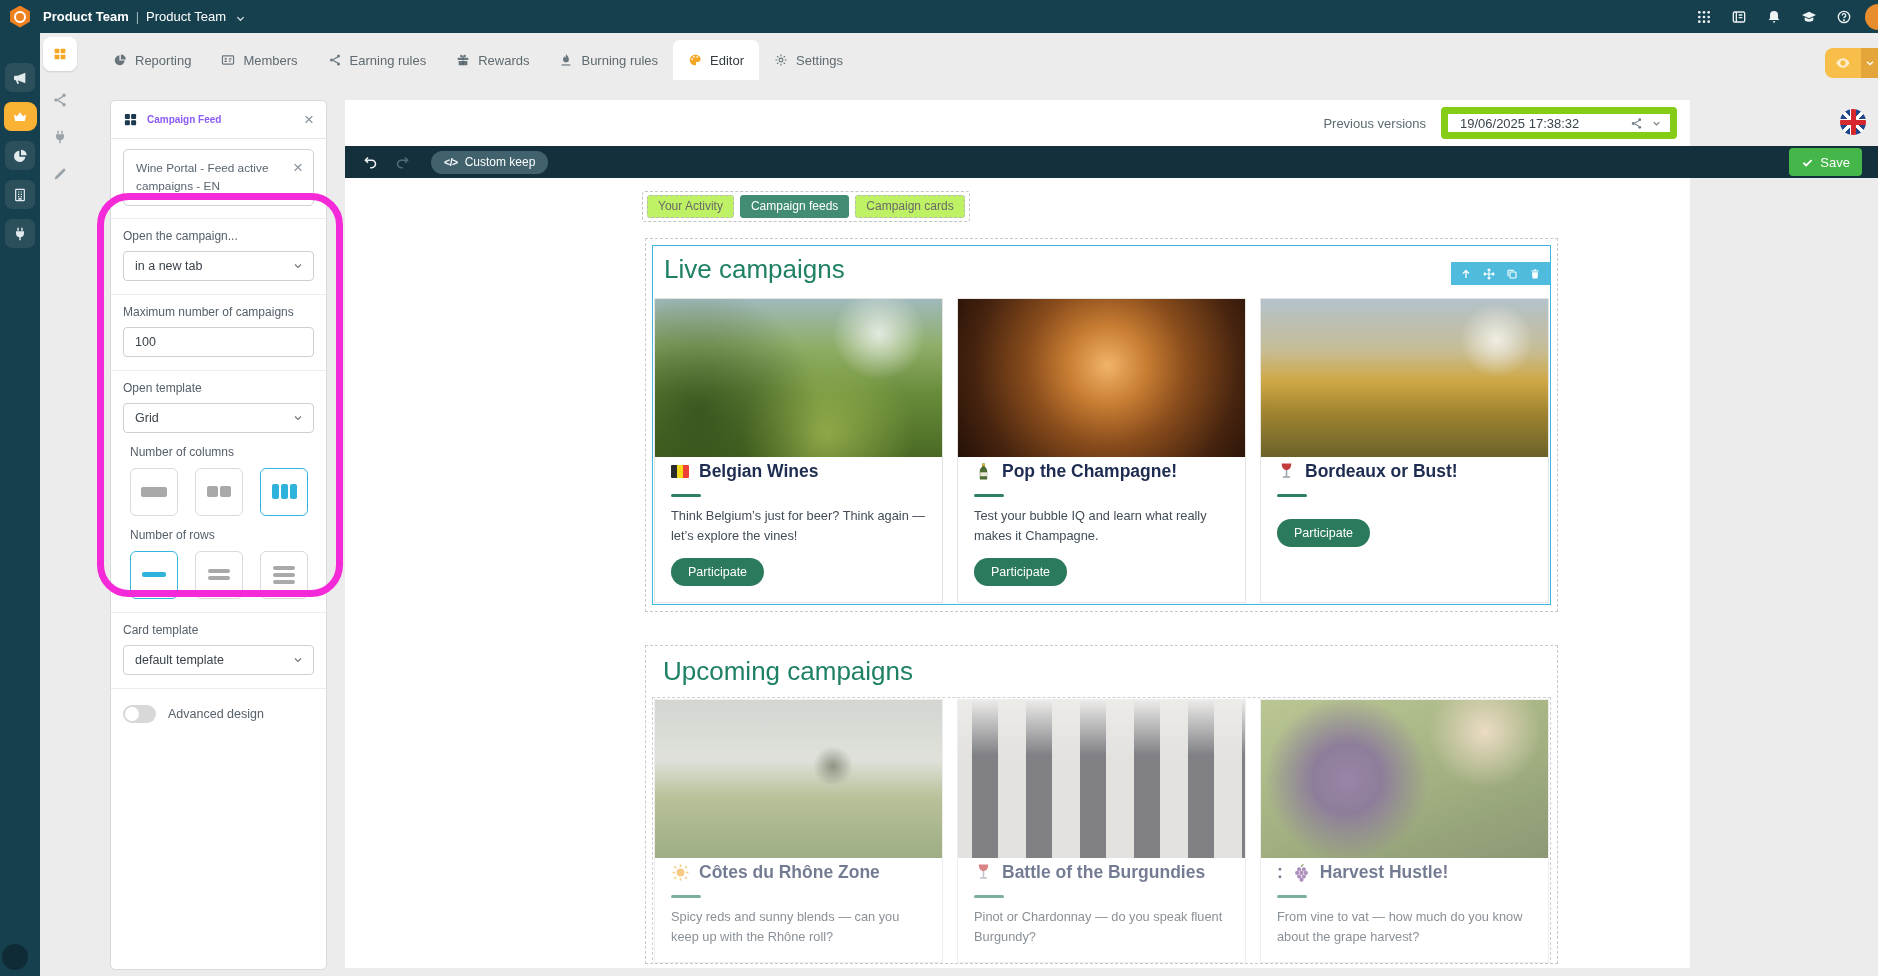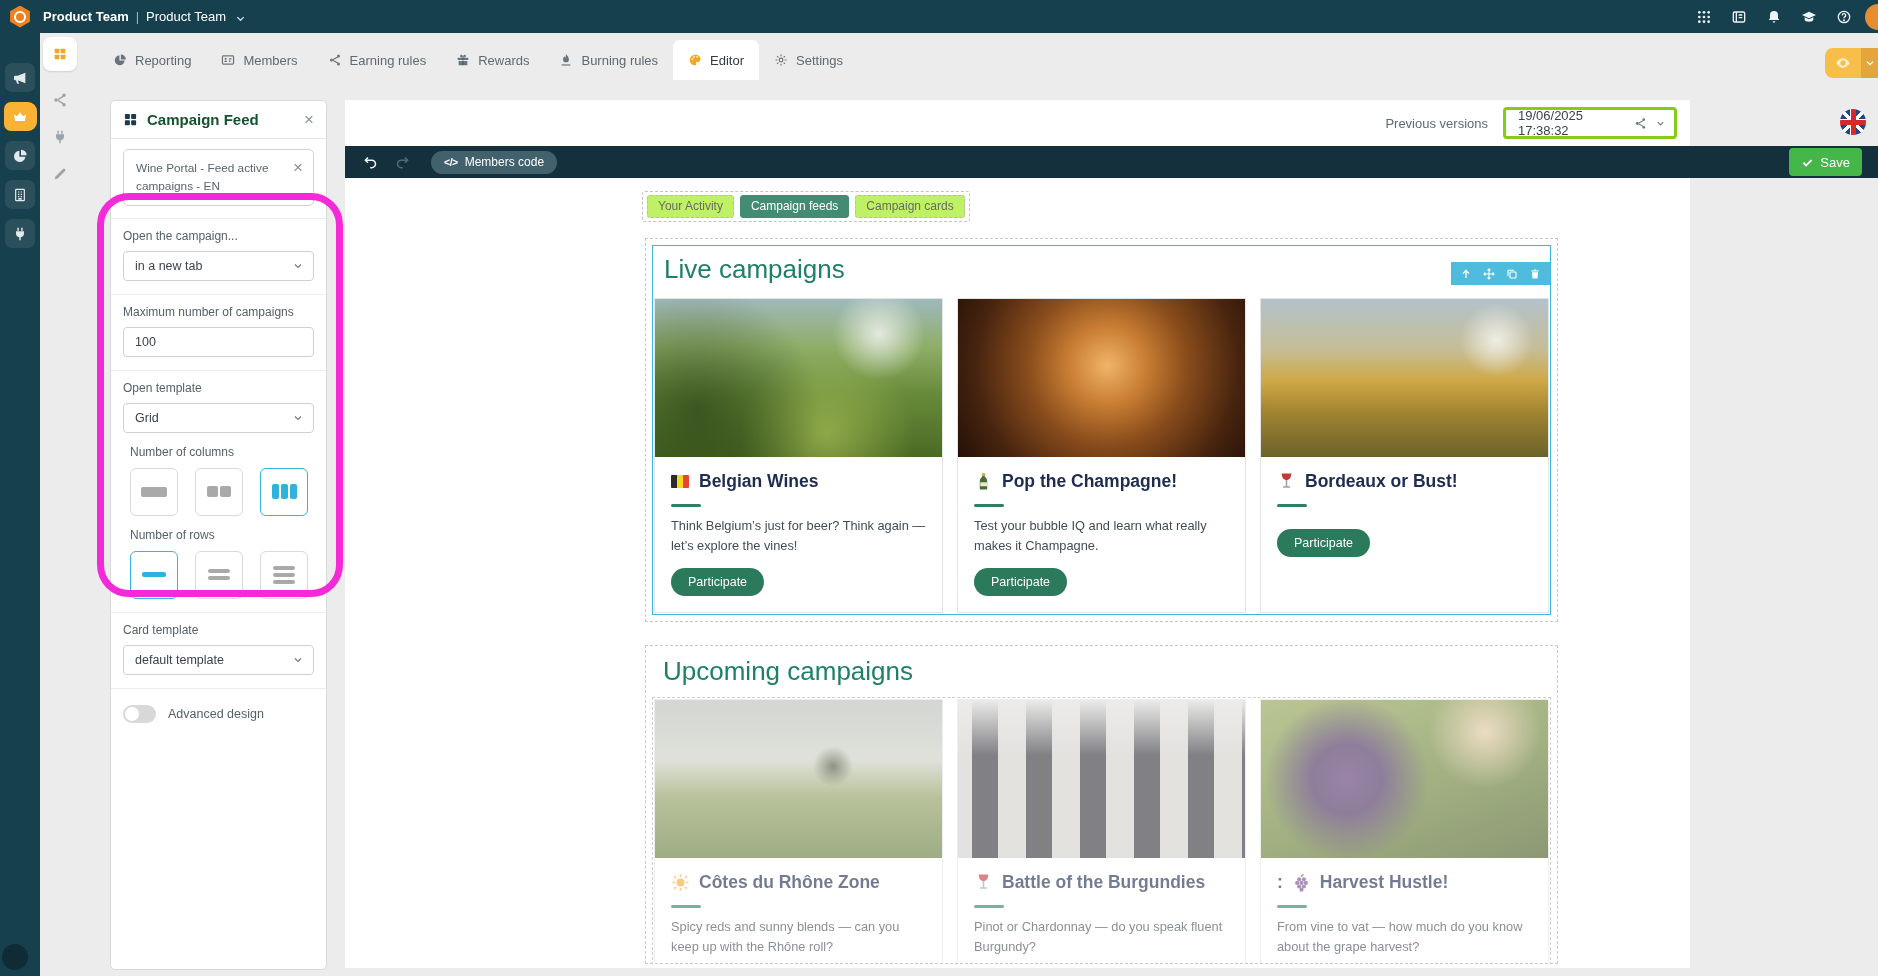--- a/index.html
+++ b/index.html
@@ -46,21 +46,21 @@
   #preview-btn { position:absolute; top:48px; right:0; width:53px; height:30px; display:flex; z-index:25; cursor:pointer; }
   #preview-btn .eye-part { width:36px; background:#f7bf49; border-radius:8px 0 0 8px; display:flex; align-items:center; justify-content:center; }
   #preview-btn .eye-part .icon { width:16px; height:16px; color:rgba(255,255,255,.75); }
   #preview-btn .chev-part { width:17px; background:#e4a63a; display:flex; align-items:center; justify-content:center; }
   #preview-btn .chev-part .icon { width:10px; height:10px; color:#fff; }
 
   
   #left-panel { position:absolute; left:110px; top:100px; width:217px; height:870px; background:#fff; border:1px solid #d9d9d9; border-radius:5px; z-index:5; }
   .panel-header { height:38px; border-bottom:1px solid #e6e6e6; display:flex; align-items:center; padding:0 12px; gap:9px; }
   .panel-header .icon { width:15px; height:15px; color:#1c3a4d; flex:none; }
-  .panel-title { font-size:15px; font-weight:bold; color:#14532d; flex:1; }
+  .panel-title { font-size:10px; font-weight:bold; color:#8b5cf6; flex:1; }
   .x-btn { color:#8a9399; font-size:17px; line-height:1; cursor:pointer; font-weight:normal; }
   .widget-box { margin:10px 12px 12px; border:1px solid #d2d2d2; border-radius:5px; padding:9px 10px 9px 12px; display:flex; gap:6px; }
   .widget-name { font-size:11.8px; color:#5a6570; line-height:1.55; flex:1; }
   .fgroup { padding:10px 12px 13px; border-top:1px solid #ececec; }
   .flabel { font-size:12px; color:#55606a; margin-bottom:8px; }
   .select, .text-input { width:100%; height:30px; border:1px solid #cfcfcf; border-radius:4px; background:#fff; font-size:12.5px; color:#3a434b; }
   .select { display:flex; align-items:center; padding:0 9px 0 11px; cursor:pointer; }
   .select-value { flex:1; }
   .chev { width:12px; height:12px; color:#777; }
   .text-input { padding:0 11px; font-family:"Liberation Sans",sans-serif; outline:none; }
@@ -81,21 +81,21 @@
   .toggle { width:33px; height:18px; border-radius:9px; background:#d8d8d8; position:relative; cursor:pointer; flex:none; }
   .toggle::after { content:""; position:absolute; left:2px; top:2px; width:14px; height:14px; border-radius:50%; background:#fff; }
   .toggle-label { font-size:12.5px; color:#55606a; }
 
   
   #annotation { position:absolute; left:97px; top:193px; width:246px; height:404px; border:7px solid #f42ad8; border-radius:32px; z-index:40; pointer-events:none; }
 
   
   #version-strip { position:absolute; left:345px; top:100px; width:1345px; height:46px; background:#fff; display:flex; align-items:center; justify-content:flex-end; padding-right:13px; z-index:4; }
   .prev-label { font-size:13px; color:#5c6b73; margin-right:15px; cursor:pointer; }
-  .date-box { width:174px; height:32px; border:3px solid #84cc16; border-radius:4px; display:flex; align-items:center; padding:0 8px 0 12px; gap:8px; cursor:pointer; }
+  .date-box { width:236px; height:32px; border:7px solid #84cc16; border-radius:4px; display:flex; align-items:center; padding:0 8px 0 12px; gap:8px; cursor:pointer; }
   .date-value { font-size:13px; color:#39444c; flex:1; }
   .date-box .icon { width:13px; height:13px; color:#6f7d85; }
   #flag { position:absolute; right:12px; top:109px; width:26px; height:26px; border-radius:50%; z-index:6; overflow:hidden;
     background:
       linear-gradient(0deg, transparent 40%, #fff 40% 60%, transparent 60%),
       linear-gradient(90deg, transparent 40%, #fff 40% 60%, transparent 60%),
       linear-gradient(45deg, transparent 45%, #fff 45% 55%, transparent 55%),
       linear-gradient(-45deg, transparent 45%, #fff 45% 55%, transparent 55%),
       #21468b; }
   #flag::after { content:""; position:absolute; left:0; top:10.5px; width:26px; height:5px; background:#d6292f; }
@@ -125,21 +125,21 @@
   .pblock { position:relative; border:1px solid #3cb7dd; }
   .pblock.dashed { border:1px dashed #cfcfcf; margin-top:2px; }
   .section-title { font-size:26px; color:#1e8065; margin:8px 0 12px 11px; }
   .psection.upcoming > .section-title { margin:4px 0 10px 11px; }
   .block-toolbar { position:absolute; top:16px; right:0; height:23px; background:#4fbcdd; display:flex; align-items:center; gap:11px; padding:0 9px; z-index:5; }
   .block-toolbar .icon { width:12px; height:12px; color:#fff; cursor:pointer; }
   .cards { display:flex; gap:14px; padding:1px; }
   .card { flex:1; background:#fff; border:1px solid #e4e4e4; overflow:hidden; }
   .psection.muted .card { opacity:.62; }
   .card-img { height:158px; }
-  .card-body { padding:14px 16px 16px; }
+  .card-body { padding:4px 16px 16px; }
   .card-title { display:flex; align-items:center; gap:9px; font-size:17.5px; font-weight:bold; color:#1e2c51; line-height:1.25; }
   .card-title .icon { width:19px; height:19px; flex:none; }
   .flag-be { display:inline-block; width:18px; height:13px; border-radius:1px; background:linear-gradient(90deg,#2b2b2b 0 33%,#f7d917 33% 66%,#ed4135 66% 100%); }
   .underbar { width:30px; height:3.5px; background:#2f7f63; border-radius:2px; margin:11px 0 9px; }
   .card-desc { font-size:12.8px; color:#414c57; line-height:1.5; }
   .card-btn { display:inline-block; margin-top:13px; background:#2b7a5b; color:#fff; border-radius:16px; padding:7px 17px; font-size:12.5px; cursor:pointer; }
 
   
   .img-vineyard-green { background:
     radial-gradient(circle at 78% 22%, rgba(240,244,240,.85), rgba(240,244,240,0) 18%),
@@ -521,21 +521,21 @@
       </svg>
     </span>
   <span class="tool-icon redo icon">
       <svg viewBox="0 0 24 24" fill="none" stroke="currentColor" stroke-width="2.4">
         <path d="m16 4 4.2 4.2L16 12.4"></path>
         <path d="M20.2 8.2H10a6 6 0 1 0 0 12h2.5"></path>
       </svg>
     </span>
   <span class="code-pill">
     <span class="code-glyph">&lt;/&gt;</span>
-    <span class="code-label">Members code</span>
+    <span class="code-label">Custom keep</span>
   </span>
   <span id="save-btn">
     <span class="icon">
         <svg viewBox="0 0 24 24" fill="none" stroke="currentColor" stroke-width="3.4">
           <path d="m4.5 12.5 5 5 10-10"></path>
         </svg>
       </span>
     <span>Save</span>
   </span>
 </div>

